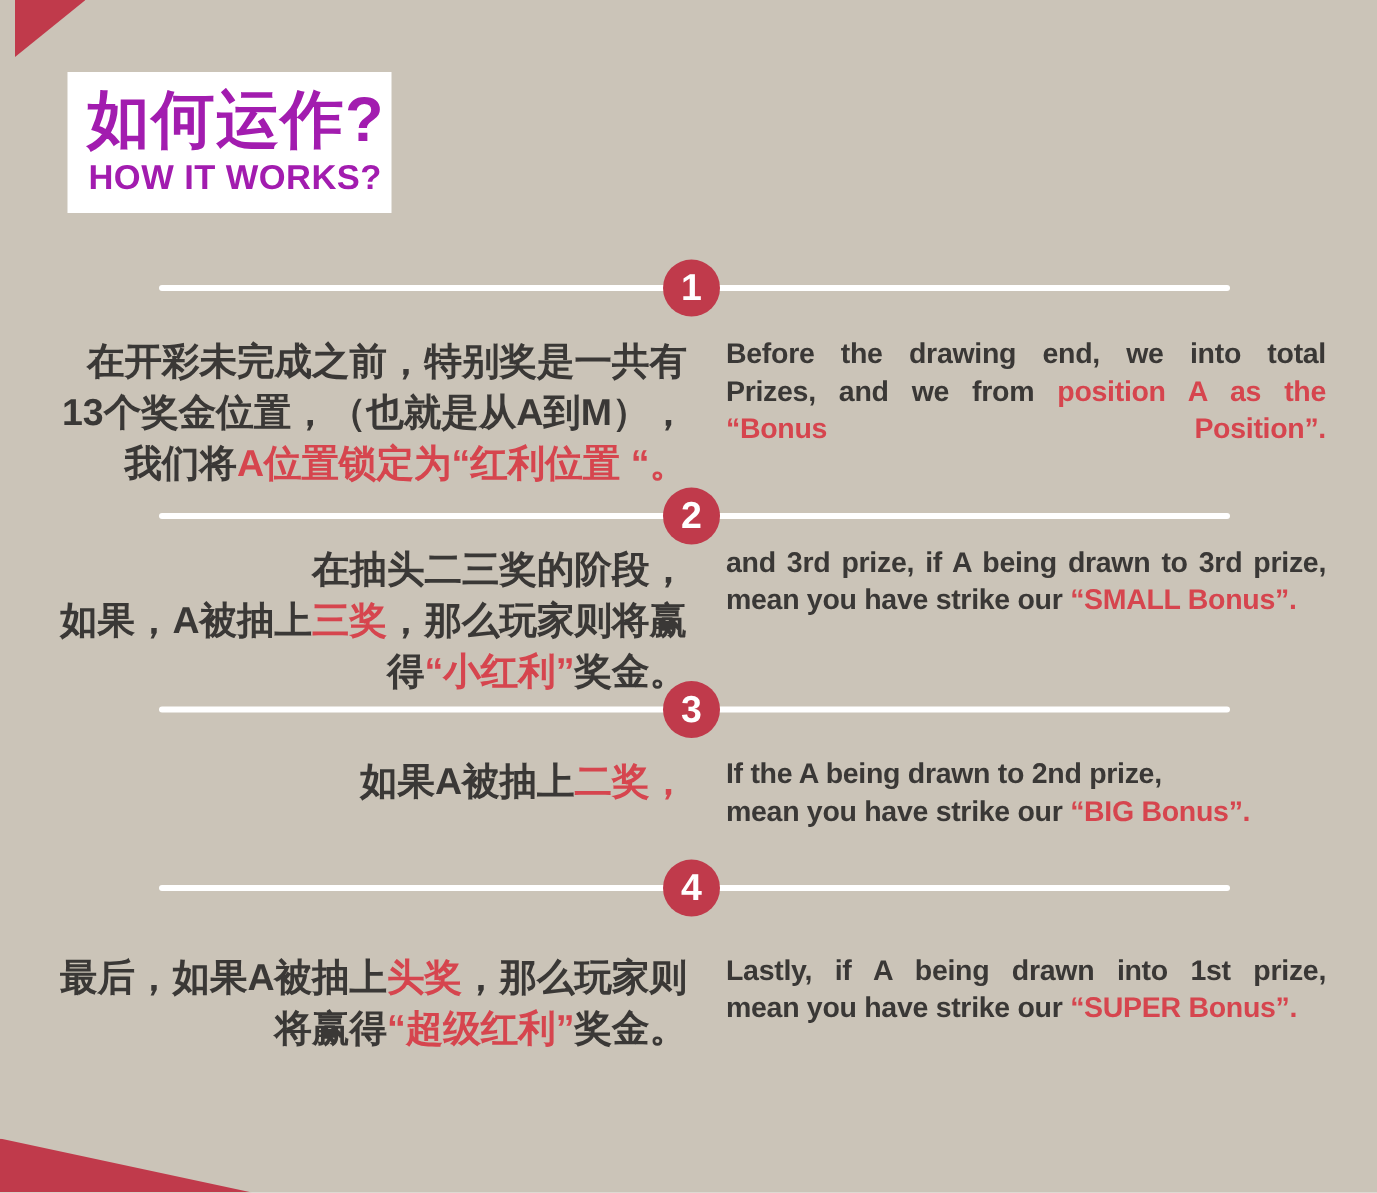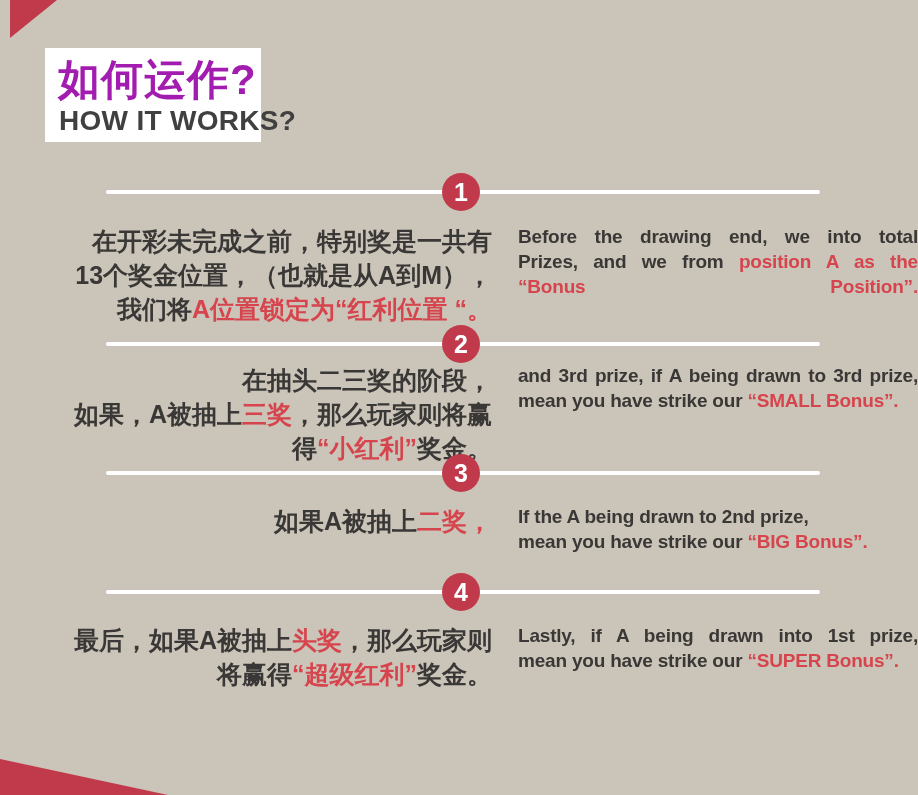--- a/index.html
+++ b/index.html
@@ -20,43 +20,43 @@
   
   .header-box {
     position:absolute; left:45px; top:48px; width:216px; height:94px;
     background:#ffffff;
   }
   .title-zh {
     color:#a21caf; font-size:42px; font-weight:bold; letter-spacing:1px;
     margin:8px 0 0 13px; line-height:48px; white-space:nowrap;
   }
   .title-en {
-    color:#404040; font-size:28px; font-weight:bold; letter-spacing:0.3px;
+    color:#a21caf; font-size:23px; font-weight:bold; letter-spacing:0.3px;
     margin:1px 0 0 14px; white-space:nowrap;
   }
   
   .section { position:absolute; left:0; width:918px; }
   .s0 { top:173px; } .s1 { top:325px; } .s2 { top:454px; } .s3 { top:573px; }
   .s0 .content { margin-top:13px; }
   .s1 .content { margin-top:0px; }
   .s2 .content { margin-top:12px; }
-  .s3 .content { margin-top:12px; }
+  .s3 .content { margin-top:24px; }
 
   .divider { position:relative; height:38px; }
   .divider .rule {
     position:absolute; left:106px; top:17px; width:714px; height:4px;
     background:#ffffff; border-radius:2px;
   }
   .badge {
     position:absolute; left:442px; top:0; width:38px; height:38px;
     border-radius:50%; background:#c03a4b; color:#ffffff;
     font-size:25px; font-weight:bold; text-align:center; line-height:38px;
   }
 
-  .content { display:flex;justify-content:flex-end; }
+  .content { display:flex; }
   .cn {
     margin-left:40px; width:418px; text-align:right;
     color:#3a3836; font-size:25px; font-weight:bold; line-height:34px;
   }
   .en {
     margin-left:26px; width:400px; text-align:left;
     color:#3a3836; font-size:19px; font-weight:bold; line-height:25px;
     letter-spacing:-0.2px;
   }
   .line { white-space:nowrap; }

